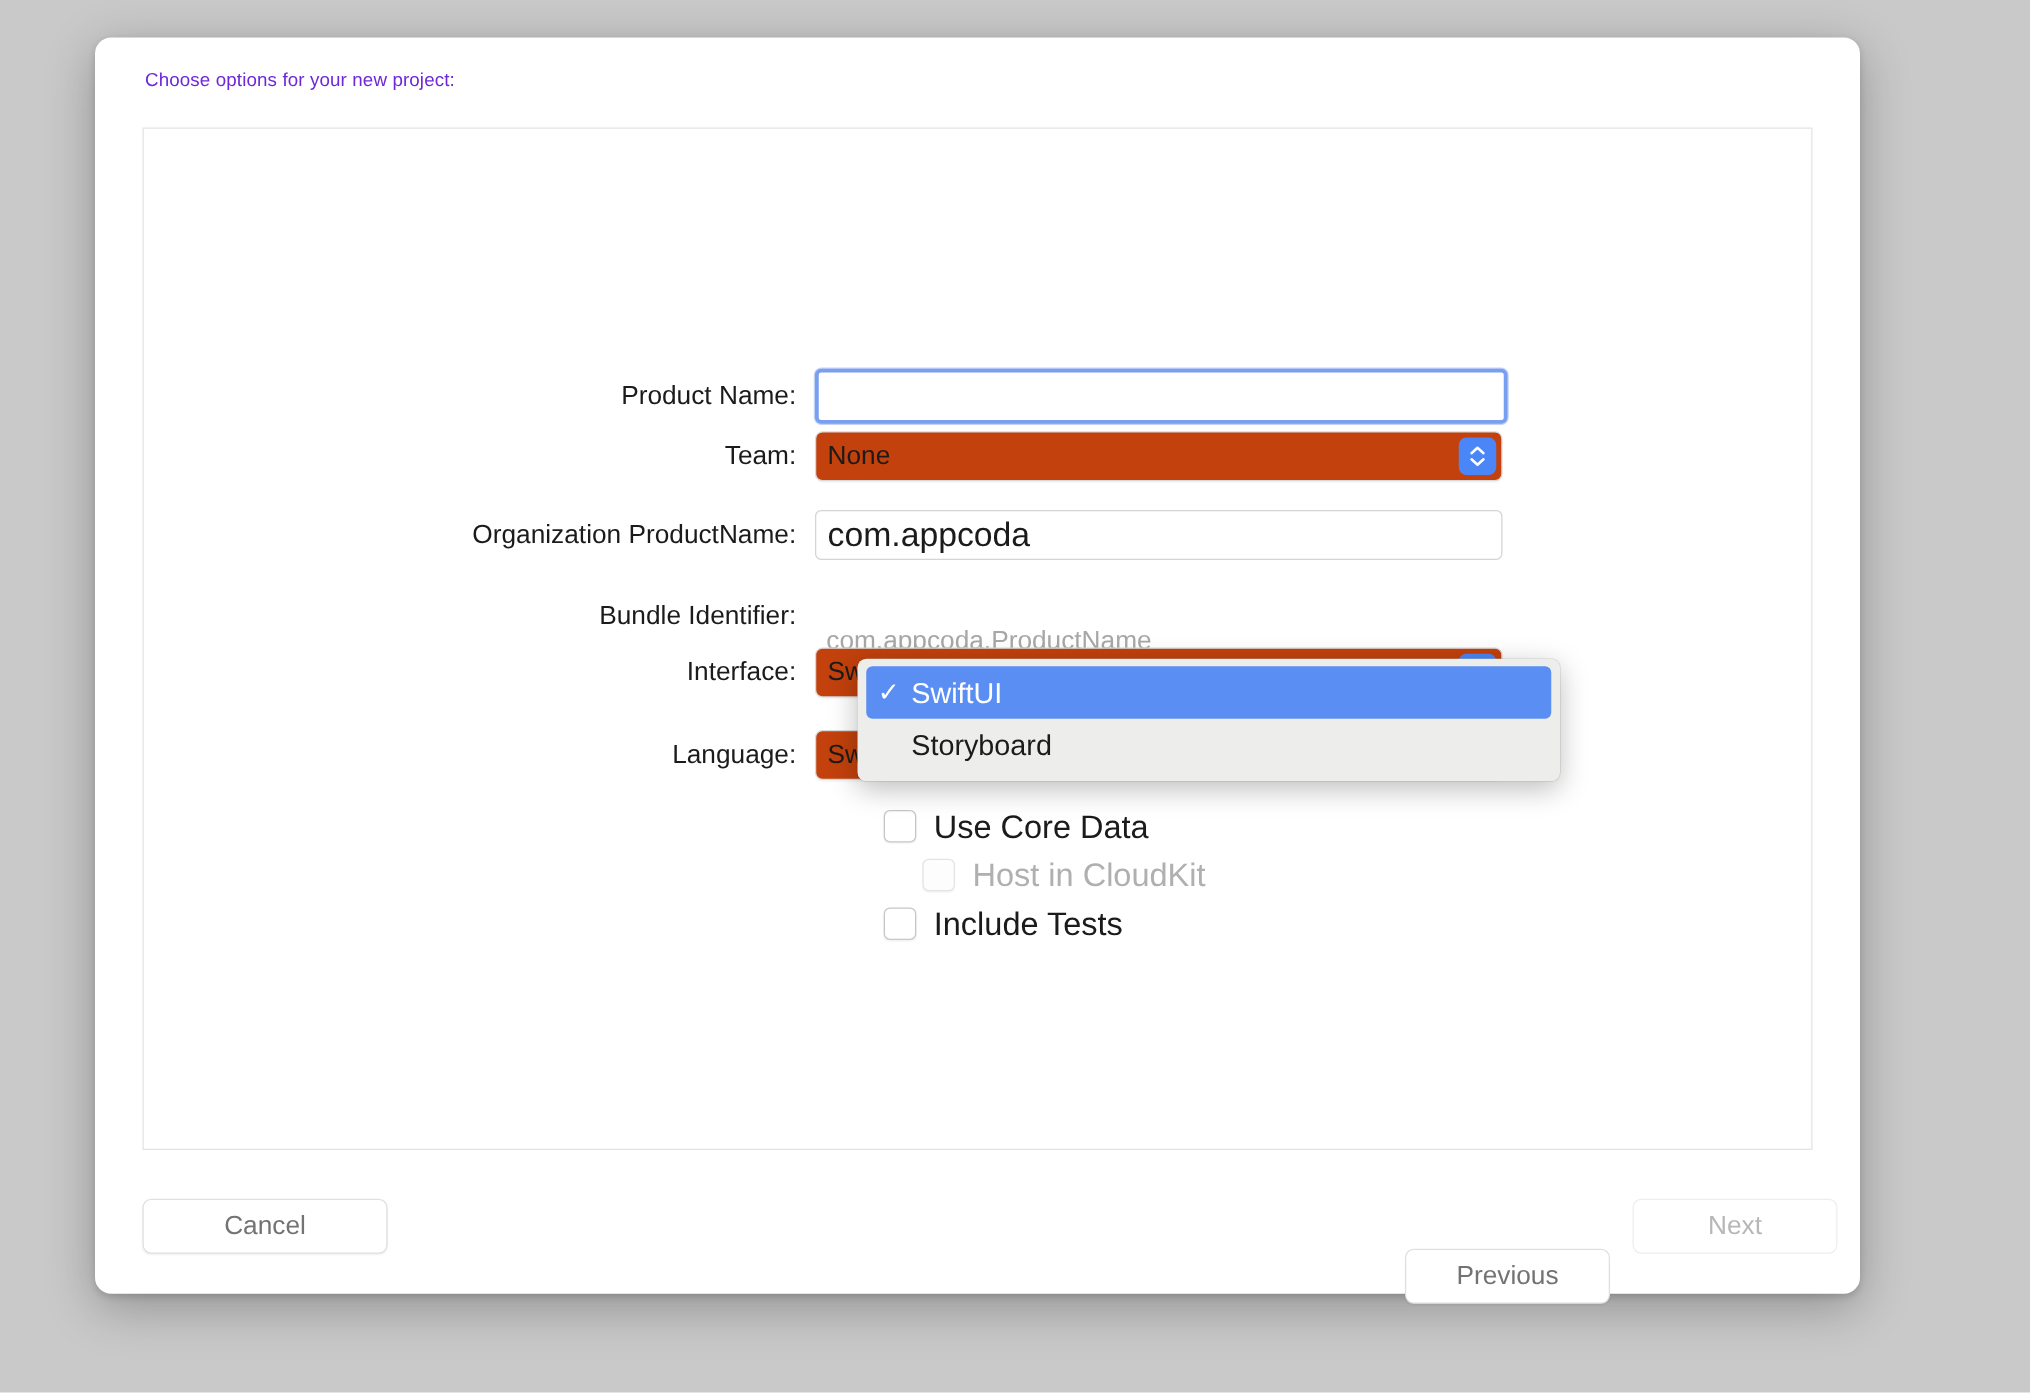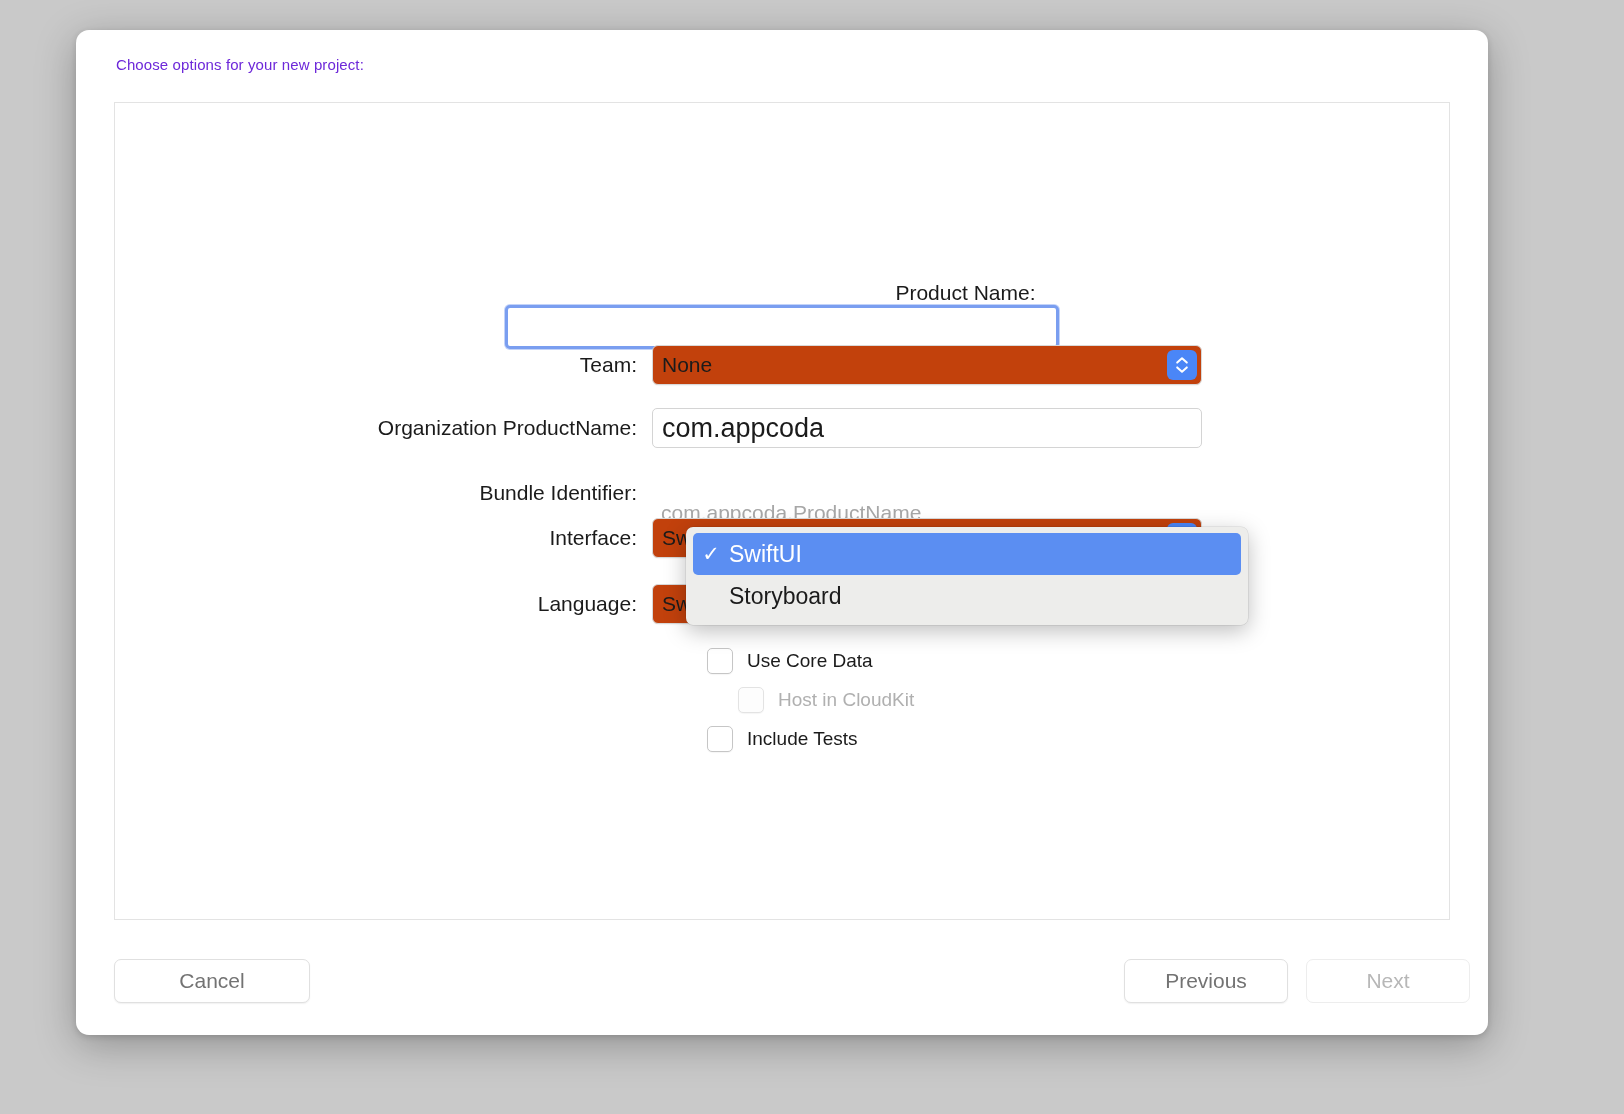--- a/index.html
+++ b/index.html
@@ -173,21 +173,21 @@
     box-sizing: border-box;
     box-shadow: 0 1px 1px rgba(0,0,0,0.04);
     flex: 0 0 auto;
   }
   .checkbox.disabled {
     border-color: #e3e3e3;
     background: #fdfdfd;
   }
   .check-label {
     margin-left: 14px;
-    font-size: 19px;
+    font-size: 26px;
     color: #1b1b1b;
     white-space: nowrap;
   }
   .check-label.disabled { color: #b0b0b0; }
 
   
   .menu {
     position: absolute;
     left: 610px;
     top: 497px;
@@ -242,35 +242,35 @@
     font-size: 21px;
     color: #737373;
     box-sizing: border-box;
   }
   .btn.disabled {
     color: #b7b7b7;
     border-color: #ededed;
     box-shadow: none;
   }
   #btn-cancel   { left: 38px;   width: 196px; }
-  #btn-previous { right: 200px; width: 164px; }
+  #btn-previous { right: 200px; width: 164px; margin-top: 40px; }
   #btn-next     { right: 18px;  width: 164px; }
 </style>
 </head>
 <body>
 
 <div class="dialog">
 
   <div class="dialog-title">Choose options for your new project:</div>
 
   <div class="content-panel">
 
     <div class="form">
 
-      <div class="row" style="top:178px;flex-direction:column;">
+      <div class="row" style="top:192px;">
         <div class="row-label">Product Name:</div>
         <div class="row-control">
           <div class="textfield focused" placeholder="">
             <span class="value"></span>
           </div>
         </div>
       </div>
 
       <div class="row" style="top:240px;">
         <div class="row-label">Team:</div>

